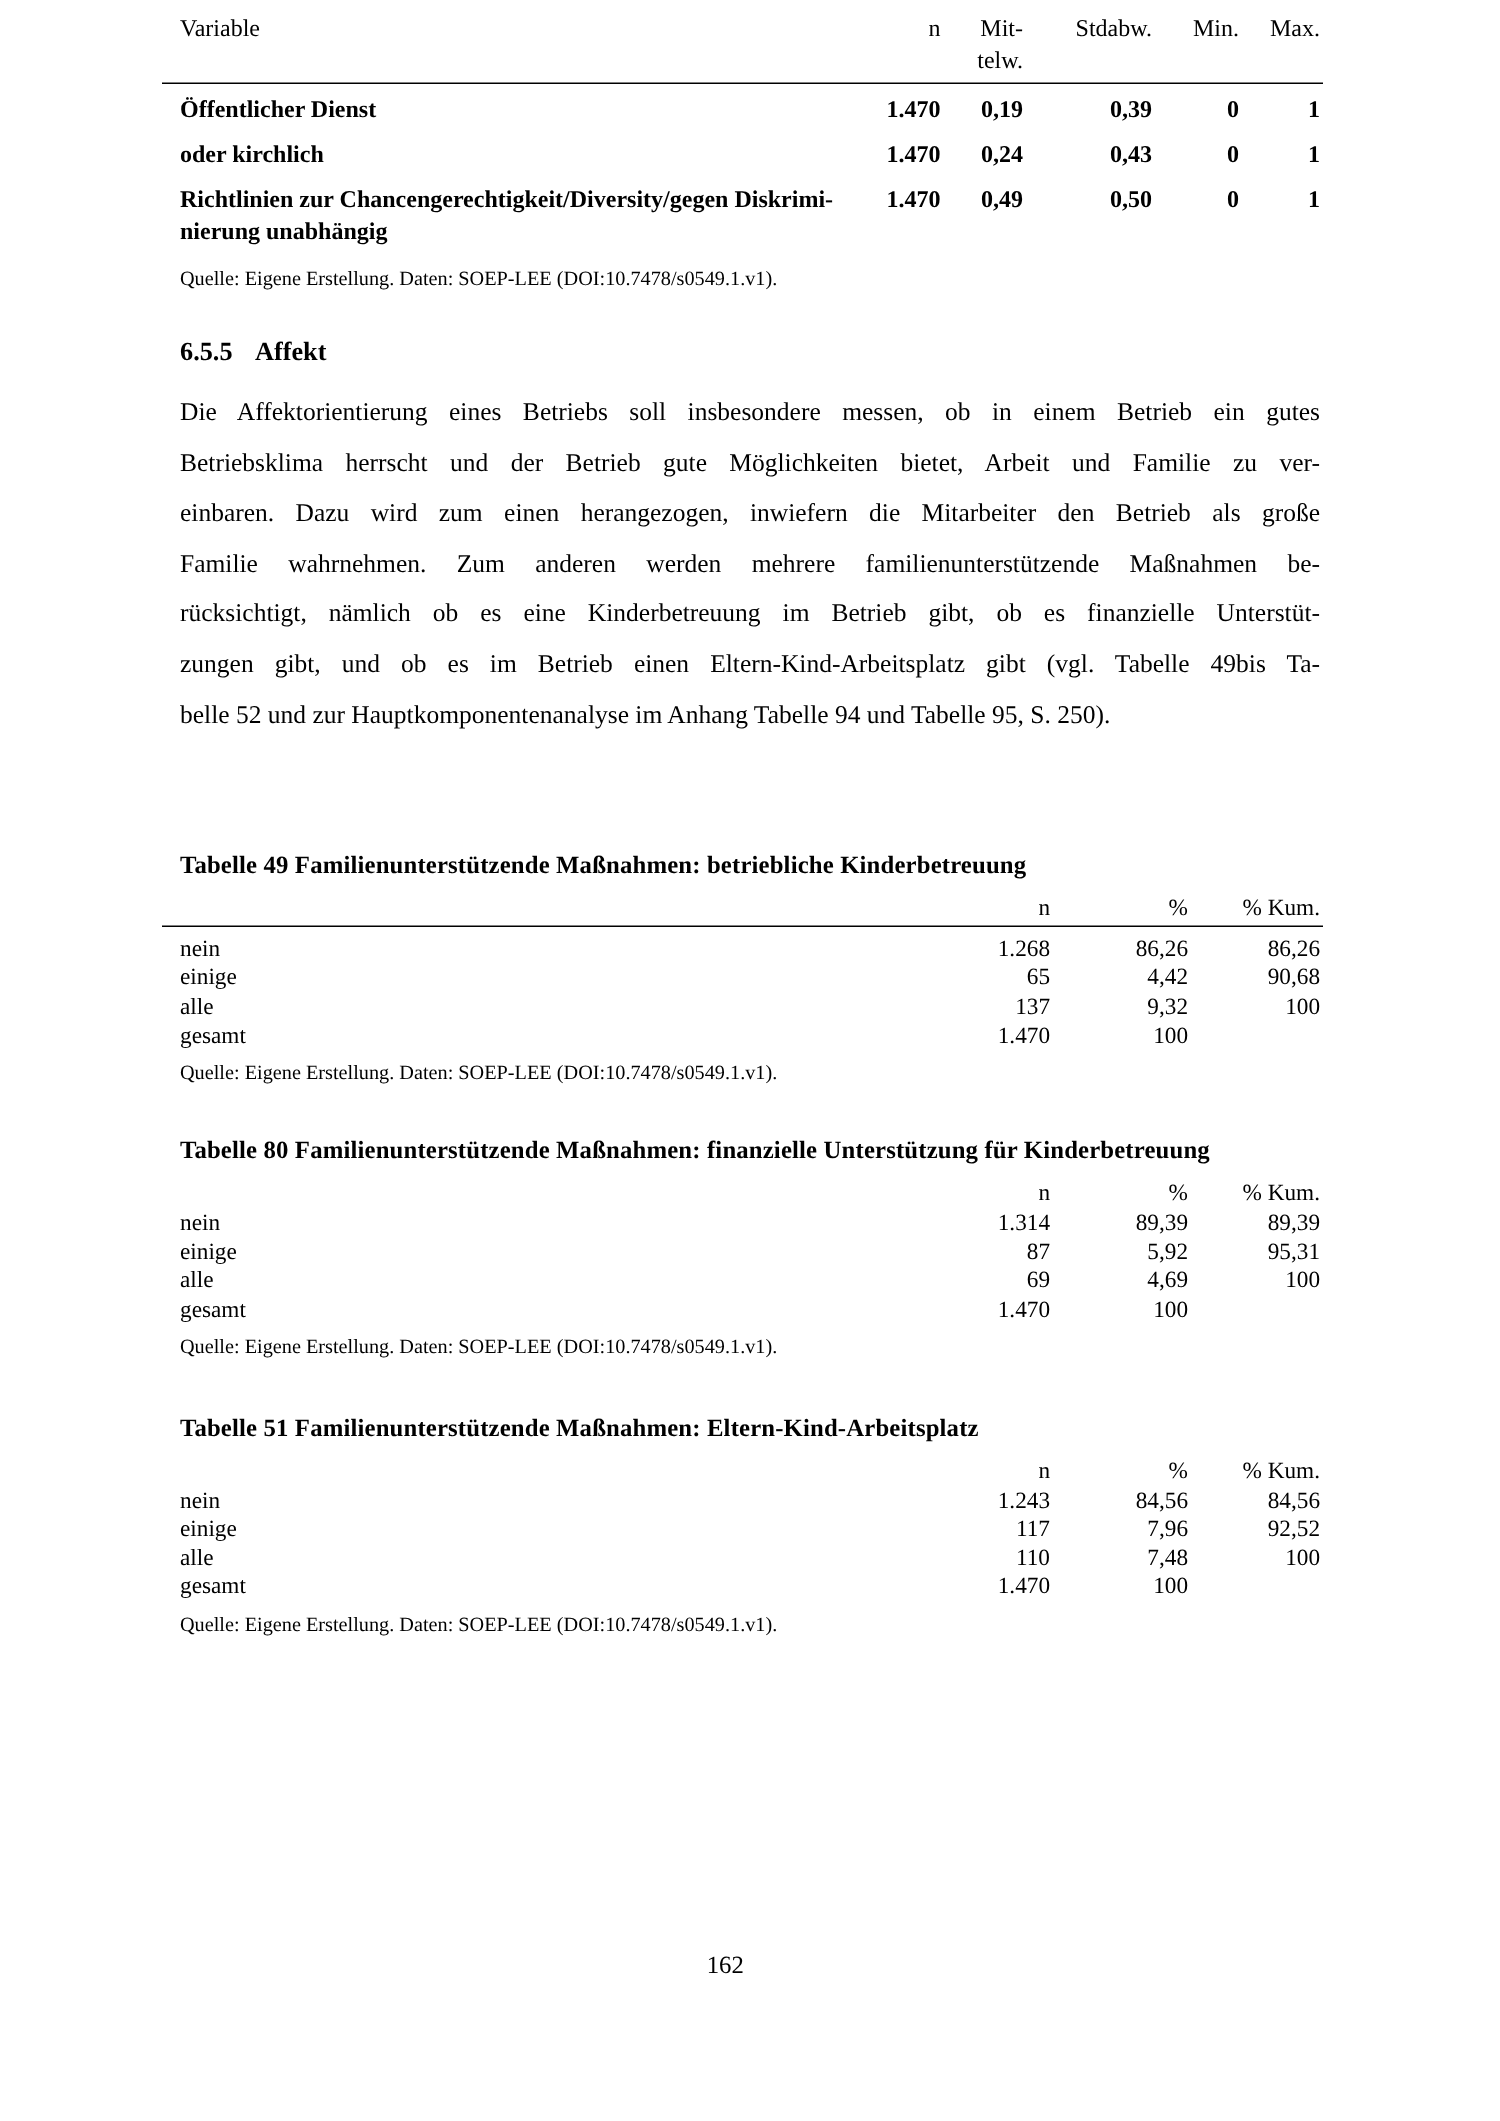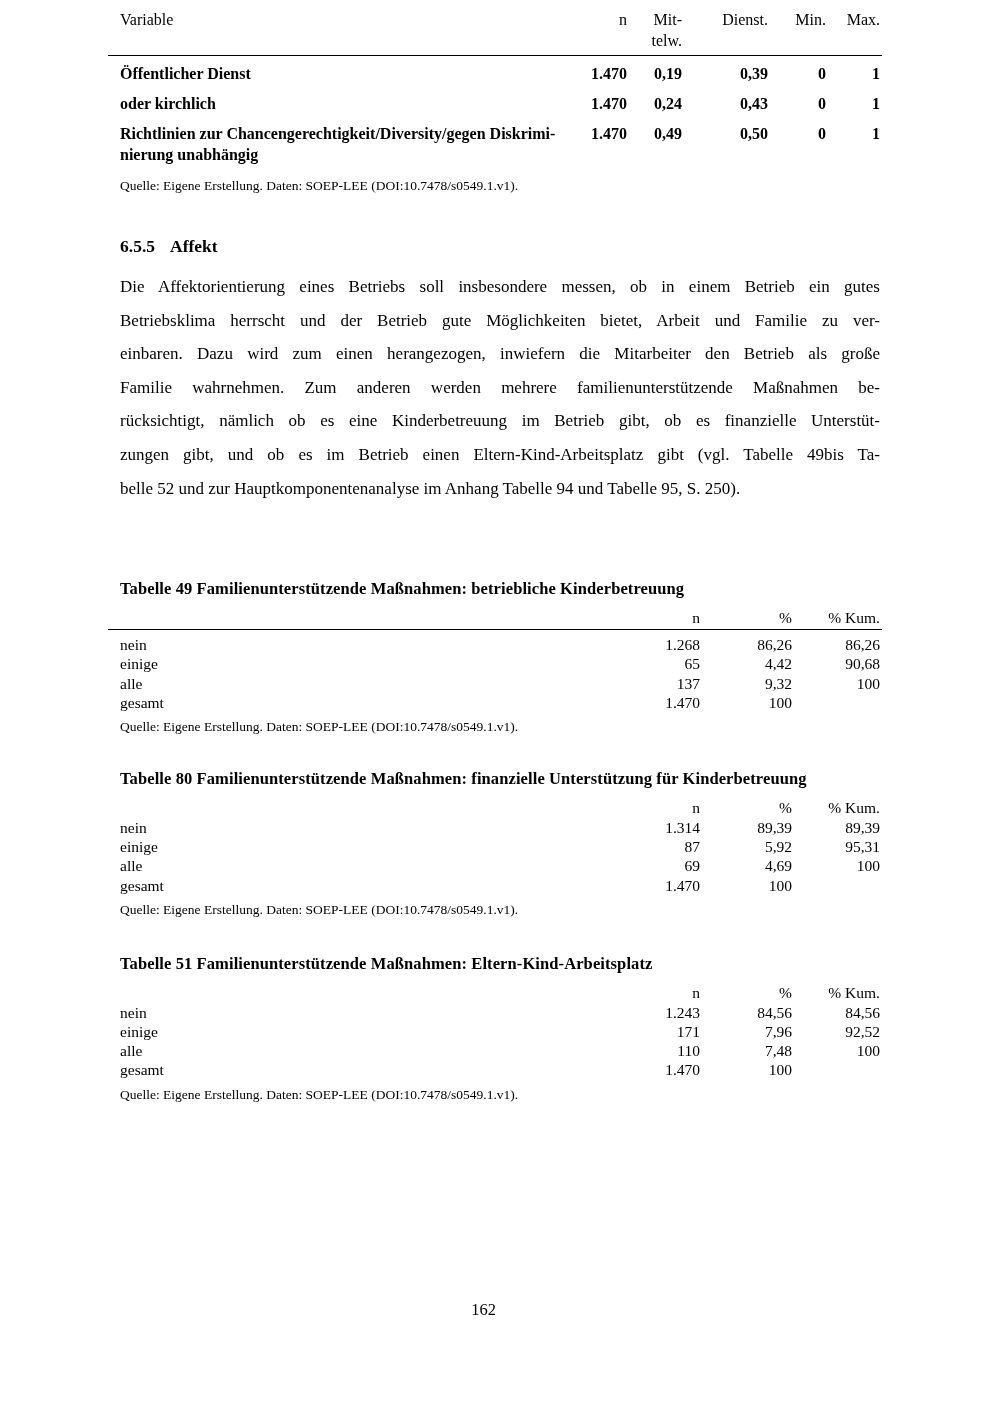--- a/index.html
+++ b/index.html
@@ -28,21 +28,21 @@
   .num { text-align:right; }
   .rule { border-top:1.5px solid #000; margin-left:-12px; margin-right:-2px; }
   .t48 .rule { margin-top:4px; }
 
   
   .source { font-size:13.5px; line-height:16px; }
   .t48-source { margin-top:13px; }
   .stbl-source { margin-top:7px; }
 
   
-  .heading { margin-top:42px; font-size:17.5px; font-weight:bold; line-height:21px; }
+  .heading { margin-top:30px; font-size:17.5px; font-weight:bold; line-height:21px; }
   .heading .h-num { display:inline-block; margin-right:15px; }
 
   
   .para { margin-top:13px; font-size:17px; }
   .para-line { line-height:33.6px; text-align:justify; text-align-last:justify; }
   .para-line.last { text-align-last:auto; }
 
   
   .stbl-row { display:grid; grid-template-columns:1fr 120px 92px 88px; font-size:15.5px; line-height:19.2px; }
   .stbl-header { margin-top:9px; line-height:20px; }
@@ -60,21 +60,21 @@
 
 
     <div class="t48">
       <div class="t48-row t48-header">
         <div class="cell">Variable</div>
         <div class="cell num">n</div>
         <div class="cell num">
           <div>Mit-</div>
           <div>telw.</div>
         </div>
-        <div class="cell num">Dienst.</div>
+        <div class="cell num">Stdabw.</div>
         <div class="cell num">Min.</div>
         <div class="cell num">Max.</div>
       </div>
 
       <div class="rule"></div>
 
       <div class="t48-row t48-data t48-r1">
         <div class="cell">
           <div>Öffentlicher Dienst</div>
         </div>
@@ -205,21 +205,21 @@
         <div class="cell num">% Kum.</div>
       </div>
       <div class="stbl-row">
         <div class="cell">nein</div>
         <div class="cell num">1.243</div>
         <div class="cell num">84,56</div>
         <div class="cell num">84,56</div>
       </div>
       <div class="stbl-row">
         <div class="cell">einige</div>
-        <div class="cell num">171</div>
+        <div class="cell num">117</div>
         <div class="cell num">7,96</div>
         <div class="cell num">92,52</div>
       </div>
       <div class="stbl-row">
         <div class="cell">alle</div>
         <div class="cell num">110</div>
         <div class="cell num">7,48</div>
         <div class="cell num">100</div>
       </div>
       <div class="stbl-row">

